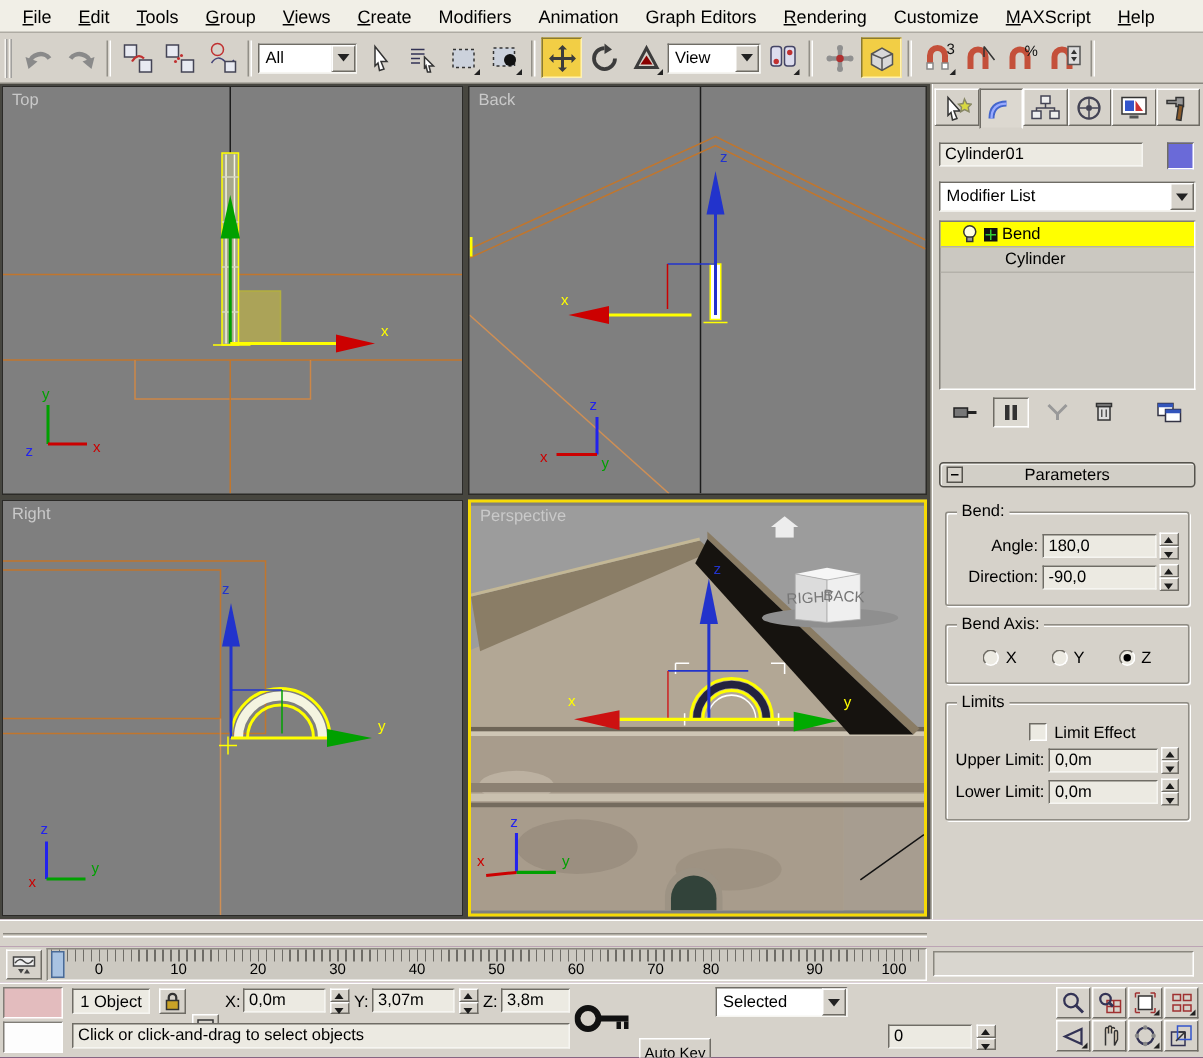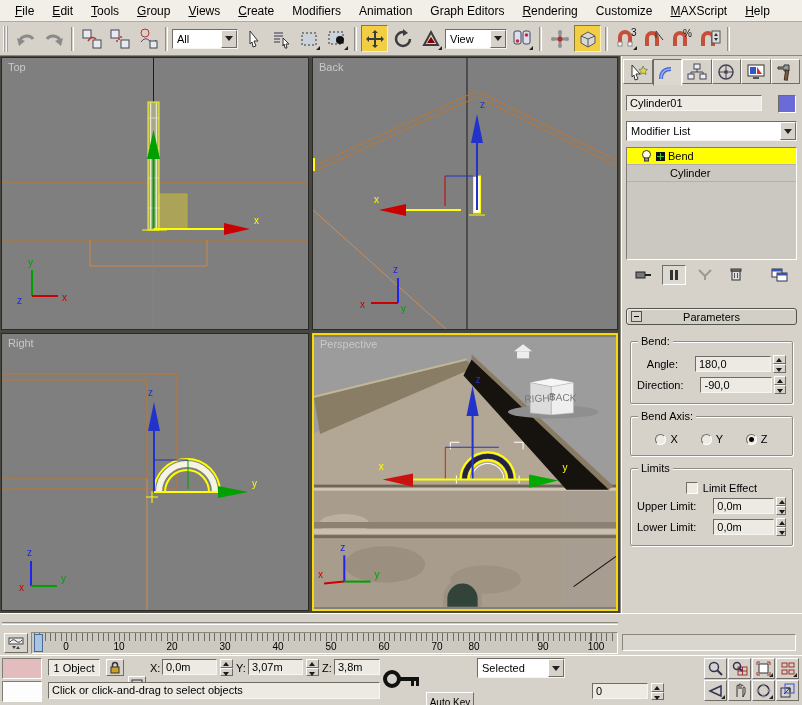--- a/index.html
+++ b/index.html
@@ -50,21 +50,21 @@
 .plusbox::after{content:"";position:absolute;left:4px;top:1px;width:1px;height:7px;background:#3c3}
 .sbtns{display:flex;align-items:center;height:26px;padding:3px 0 0 10px;gap:7px}
 .sbtn{width:24px;height:20px;display:flex;align-items:center;justify-content:center;position:relative}
 .sbtn.toggled{border:1px solid;border-color:#6f6c65 #fff #fff #6f6c65;background:#dcd9d1}
 .roll{margin:22px 5px 16px 5px;height:17px;background:#d2cfc7;border:1px solid #55534d;box-shadow:inset 1px 1px 0 #f2f1ed;border-radius:3px;display:flex;align-items:center;justify-content:center;position:relative;font-weight:bold;font-weight:normal}
 .minusbox{position:absolute;left:4px;top:2px;width:11px;height:11px;background:#d6d2ca;border:1px solid #55534d;display:flex;align-items:center;justify-content:center}
 .minusbox::after{content:"";width:5px;height:1px;background:#000}
 .grp{position:relative;margin:12px 9px 0 9px;border:1px solid #8f8c84;box-shadow:inset 1px 1px 0 #fff,1px 1px 0 #fff;border-radius:2px;padding:10px 5px 6px 5px}
 .lg{position:absolute;top:-7px;left:7px;background:#d6d2ca;padding:0 3px;line-height:12px}
 .prow{display:flex;align-items:center;justify-content:flex-end;margin:3px 1px;gap:0}
-.plab{margin-right:17px;white-space:nowrap}
+.plab{margin-right:3px;white-space:nowrap}
 .pfield{width:76px}
 .spin{width:13px;height:18px;display:inline-flex;flex-direction:column;margin-left:2px}
 .spin b{flex:1;background:#d6d2ca;border:1px solid;border-color:#fff #6f6c65 #6f6c65 #fff;position:relative}
 .spin b.u::after{content:"";position:absolute;left:2px;top:2px;border:3px solid transparent;border-bottom:4px solid #1a1a1a;border-top:none}
 .spin b.d::after{content:"";position:absolute;left:2px;top:3px;border:3px solid transparent;border-top:4px solid #1a1a1a;border-bottom:none}
 .rad{width:11px;height:11px;border-radius:50%;background:#eceae2;border:1px solid;border-color:#6f6c65 #fff #fff #6f6c65;position:relative;display:inline-block;vertical-align:-2px;margin-right:4px}
 .rad.sel::after{content:"";position:absolute;inset:2px;border-radius:50%;background:#000}
 .chk{width:12px;height:12px;background:#eceae2;border:1px solid;border-color:#6f6c65 #fff #fff #6f6c65;display:inline-block;vertical-align:-2px;margin-right:5px}
 
 .tsrow{position:relative;height:18px;background:#d6d2ca;border-top:1px solid #fff}

